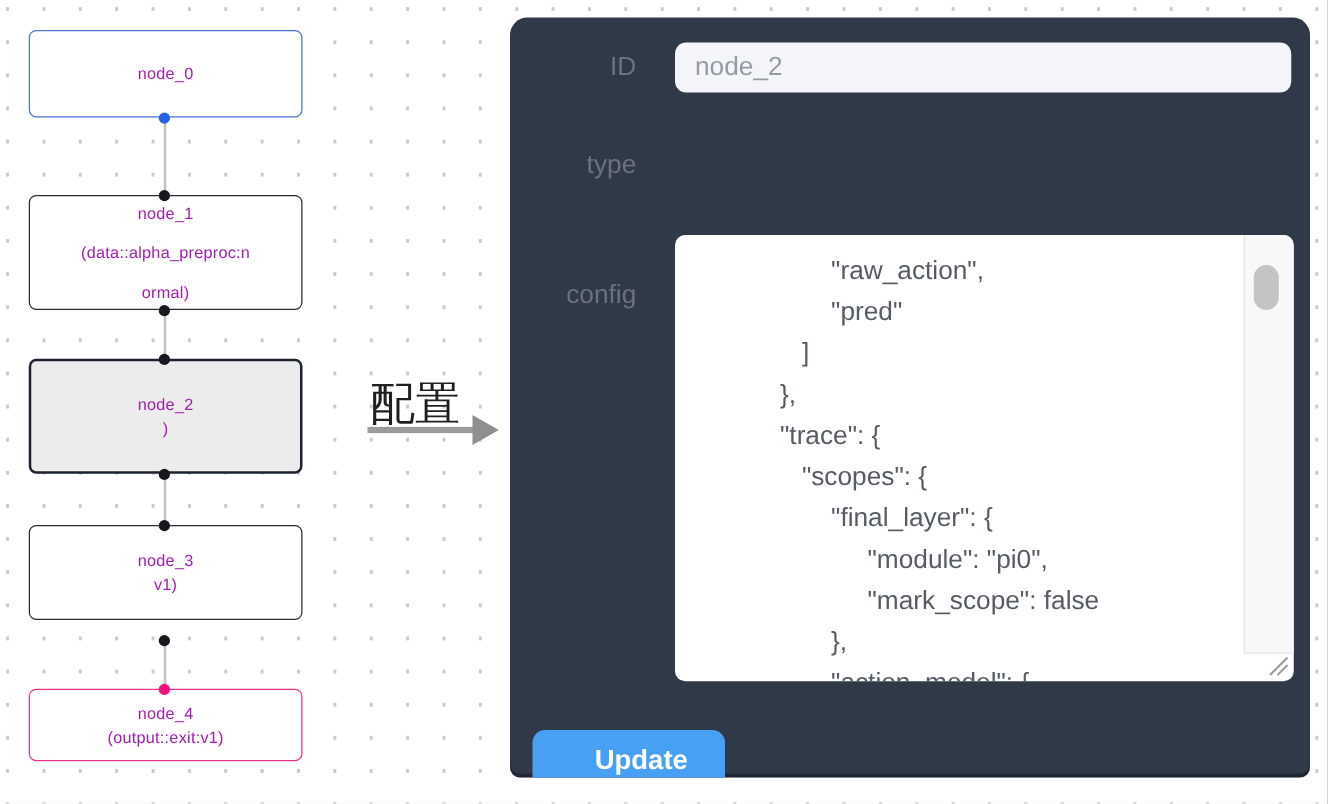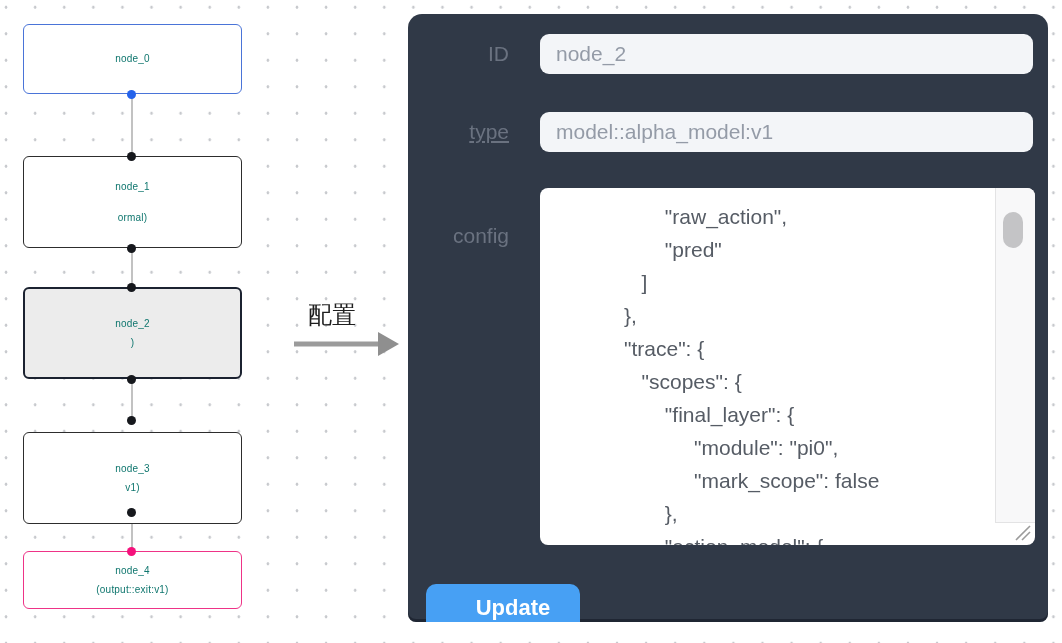--- a/index.html
+++ b/index.html
@@ -12,57 +12,57 @@
     background-image:radial-gradient(circle, #c7c9cd 1.4px, transparent 1.5px);
     background-size:29.1px 26.5px;
     background-position:-8.5px -6px;
   }
 
   
   .node {
     position:absolute; left:23px; width:219px;
     background:#fff; border-radius:6px;
     display:flex; flex-direction:column; align-items:center; justify-content:center;
-    text-align:center; color:#0f766e;
-    font-size:10px; line-height:19.5px; letter-spacing:.2px;
+    text-align:center; color:#a21caf;
+    font-size:13px; line-height:19.5px; letter-spacing:.2px;
   }
   .node span { display:block; white-space:nowrap; }
   .n0 { top:24px;  height:70px; border:1.6px solid var(--node_input_border); }
   .n1 { top:156px; height:92px; border:1.6px solid #2d2d2d;gap:12px; }
   .n2 { top:287px; height:92px; border:2.5px solid #1b2230; background:#ececec; }
-  .n3 { top:420px; height:92px; border:1.6px solid #2d2d2d;margin-top:12px; }
+  .n3 { top:420px; height:76px; border:1.6px solid #2d2d2d; }
   .n4 { top:551px; height:58px; border:1.6px solid var(--node_output_border); }
 
   .edge { position:absolute; left:130.5px; width:2px; background:#c2c2c2; }
   .port { position:absolute; left:127px; width:9px; height:9px; border-radius:50%; background:var(--port_black); }
   .port.blue { background:var(--port_blue); }
   .port.pink { background:var(--port_pink); }
 
   
   .transfer-label {
     position:absolute; left:294px; top:299px; width:76px;
-    font-size:24px; color:#1f1f1f; text-align:center;
+    font-size:36px; color:#1f1f1f; text-align:center;
     font-family:Liberation Sans, sans-serif;
   }
   .transfer-arrow { position:absolute; left:292px; top:330px; }
 
   
   .panel {
     position:absolute; left:408px; top:14px; width:640px; height:608px;
     background:var(--panel_bg);
     border-radius:14px 14px 8px 8px;
     overflow:hidden;
     box-shadow:inset 0 -3px 0 rgba(10,16,26,.45);
   }
   .panel .lbl {
     position:absolute; left:0; width:101px; text-align:right;
     color:#6a7280; font-size:21px;
   }
   .lbl-id { top:28px;padding-left:16px; }
-  .lbl-type { top:106px;text-decoration:underline; }
+  .lbl-type { top:106px; }
   .lbl-config { top:190px;margin-top:20px; }
 
   .field {
     position:absolute; left:132px; width:493px; height:40px;
     background:#f3f5f8; border:none; border-radius:9px;
     color:#949ba7; font-size:21px; padding:0 16px;
     font-family:"Liberation Sans", sans-serif;
     outline:none;
   }
   .field-id { top:20px; }
@@ -106,20 +106,21 @@
   <div class="edge" style="top:94px;height:62px;"></div>
   <div class="edge" style="top:248px;height:39px;"></div>
   <div class="edge" style="top:379px;height:41px;"></div>
   <div class="edge" style="top:512px;height:39px;"></div>
 
   <div class="node n0">
     <span>node_0</span>
   </div>
   <div class="node n1">
     <span>node_1</span>
+    <span>(data::alpha_preproc:n</span>
     <span>ormal)</span>
   </div>
   <div class="node n2">
     <span>node_2</span>
     <span>)</span>
   </div>
   <div class="node n3">
     <span>node_3</span>
     <span>v1)</span>
   </div>
@@ -141,21 +142,20 @@
   <svg class="transfer-arrow" width="112" height="28">
     <rect x="2" y="11.5" width="85" height="5" fill="#9b9b9b"></rect>
     <polygon points="86,2 86,26 107,14" fill="#8f8f8f"></polygon>
   </svg>
 
   <div class="panel">
     <div class="lbl lbl-id">ID</div>
     <input class="field field-id" readonly="" value="node_2" style="">
 
     <div class="lbl lbl-type">type</div>
-    <input class="field field-type" readonly="" value="model::alpha_model:v1" style="">
 
     <div class="lbl lbl-config">config</div>
     <div class="config-wrap">
       <textarea wrap="off" readonly="" spellcheck="false" style="">                   "raw_action",
                    "pred"
                ]
             },
             "trace": {
                "scopes": {
                    "final_layer": {

